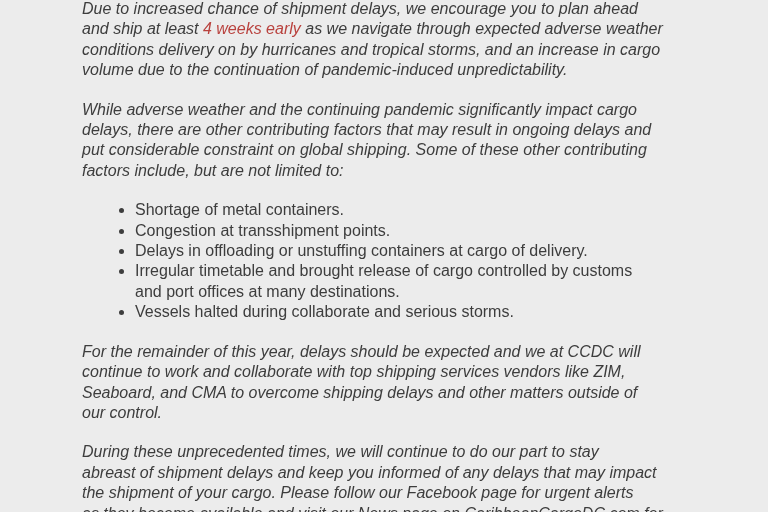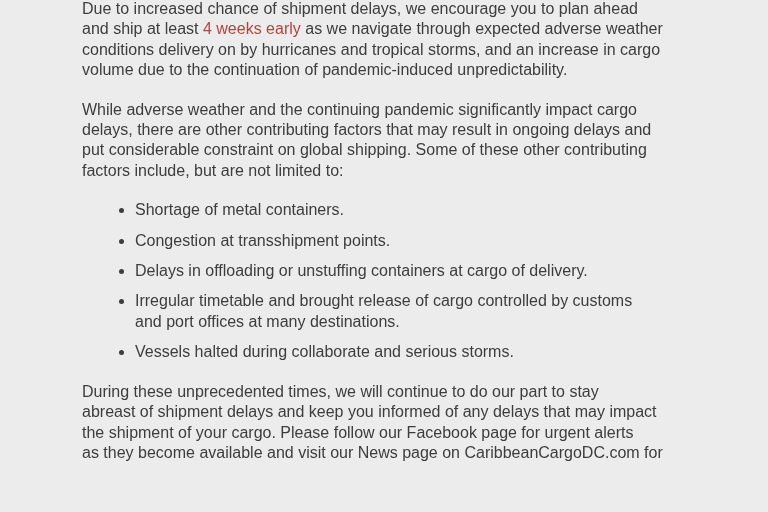--- a/index.html
+++ b/index.html
@@ -24,30 +24,30 @@
       left: 82px;
       top: -1px;
       width: 640px;
       color: var(--text, #3d3d3d);
       font-size: 16px;
       line-height: 20.4px;
     }
     .para {
       margin: 0 0 19px 0;
       white-space: pre-line;
+      font-style: italic;
     }
     .bullets {
       margin: 0 0 19px 0;
       padding: 0 0 0 53px;
       list-style: disc outside;
     }
     .bullets li {
       white-space: pre-line;
       padding-left: 0;
-      margin-top: 10px;
     }
     .accent {
       color: var(--accent, #b9423e);
       text-align: right;
     }
   </style>
 </head>
 <body>
 
 <div class="page">
@@ -65,20 +65,24 @@
 
     <ul class="bullets">
       <li>Shortage of metal containers.</li>
       <li>Congestion at transshipment points.</li>
       <li>Delays in offloading or unstuffing containers at cargo of delivery.</li>
       <li>Irregular timetable and brought release of cargo controlled by customs
 and port offices at many destinations.</li>
       <li>Vessels halted during collaborate and serious storms.</li>
     </ul>
 
+    <p class="para">For the remainder of this year, delays should be expected and we at CCDC will
+continue to work and collaborate with top shipping services vendors like ZIM,
+Seaboard, and CMA to overcome shipping delays and other matters outside of
+our control.</p>
 
     <p class="para">During these unprecedented times, we will continue to do our part to stay
 abreast of shipment delays and keep you informed of any delays that may impact
 the shipment of your cargo. Please follow our Facebook page for urgent alerts
 as they become available and visit our News page on CaribbeanCargoDC.com for</p>
 
   </article>
 </div>
 
 </body></html>

